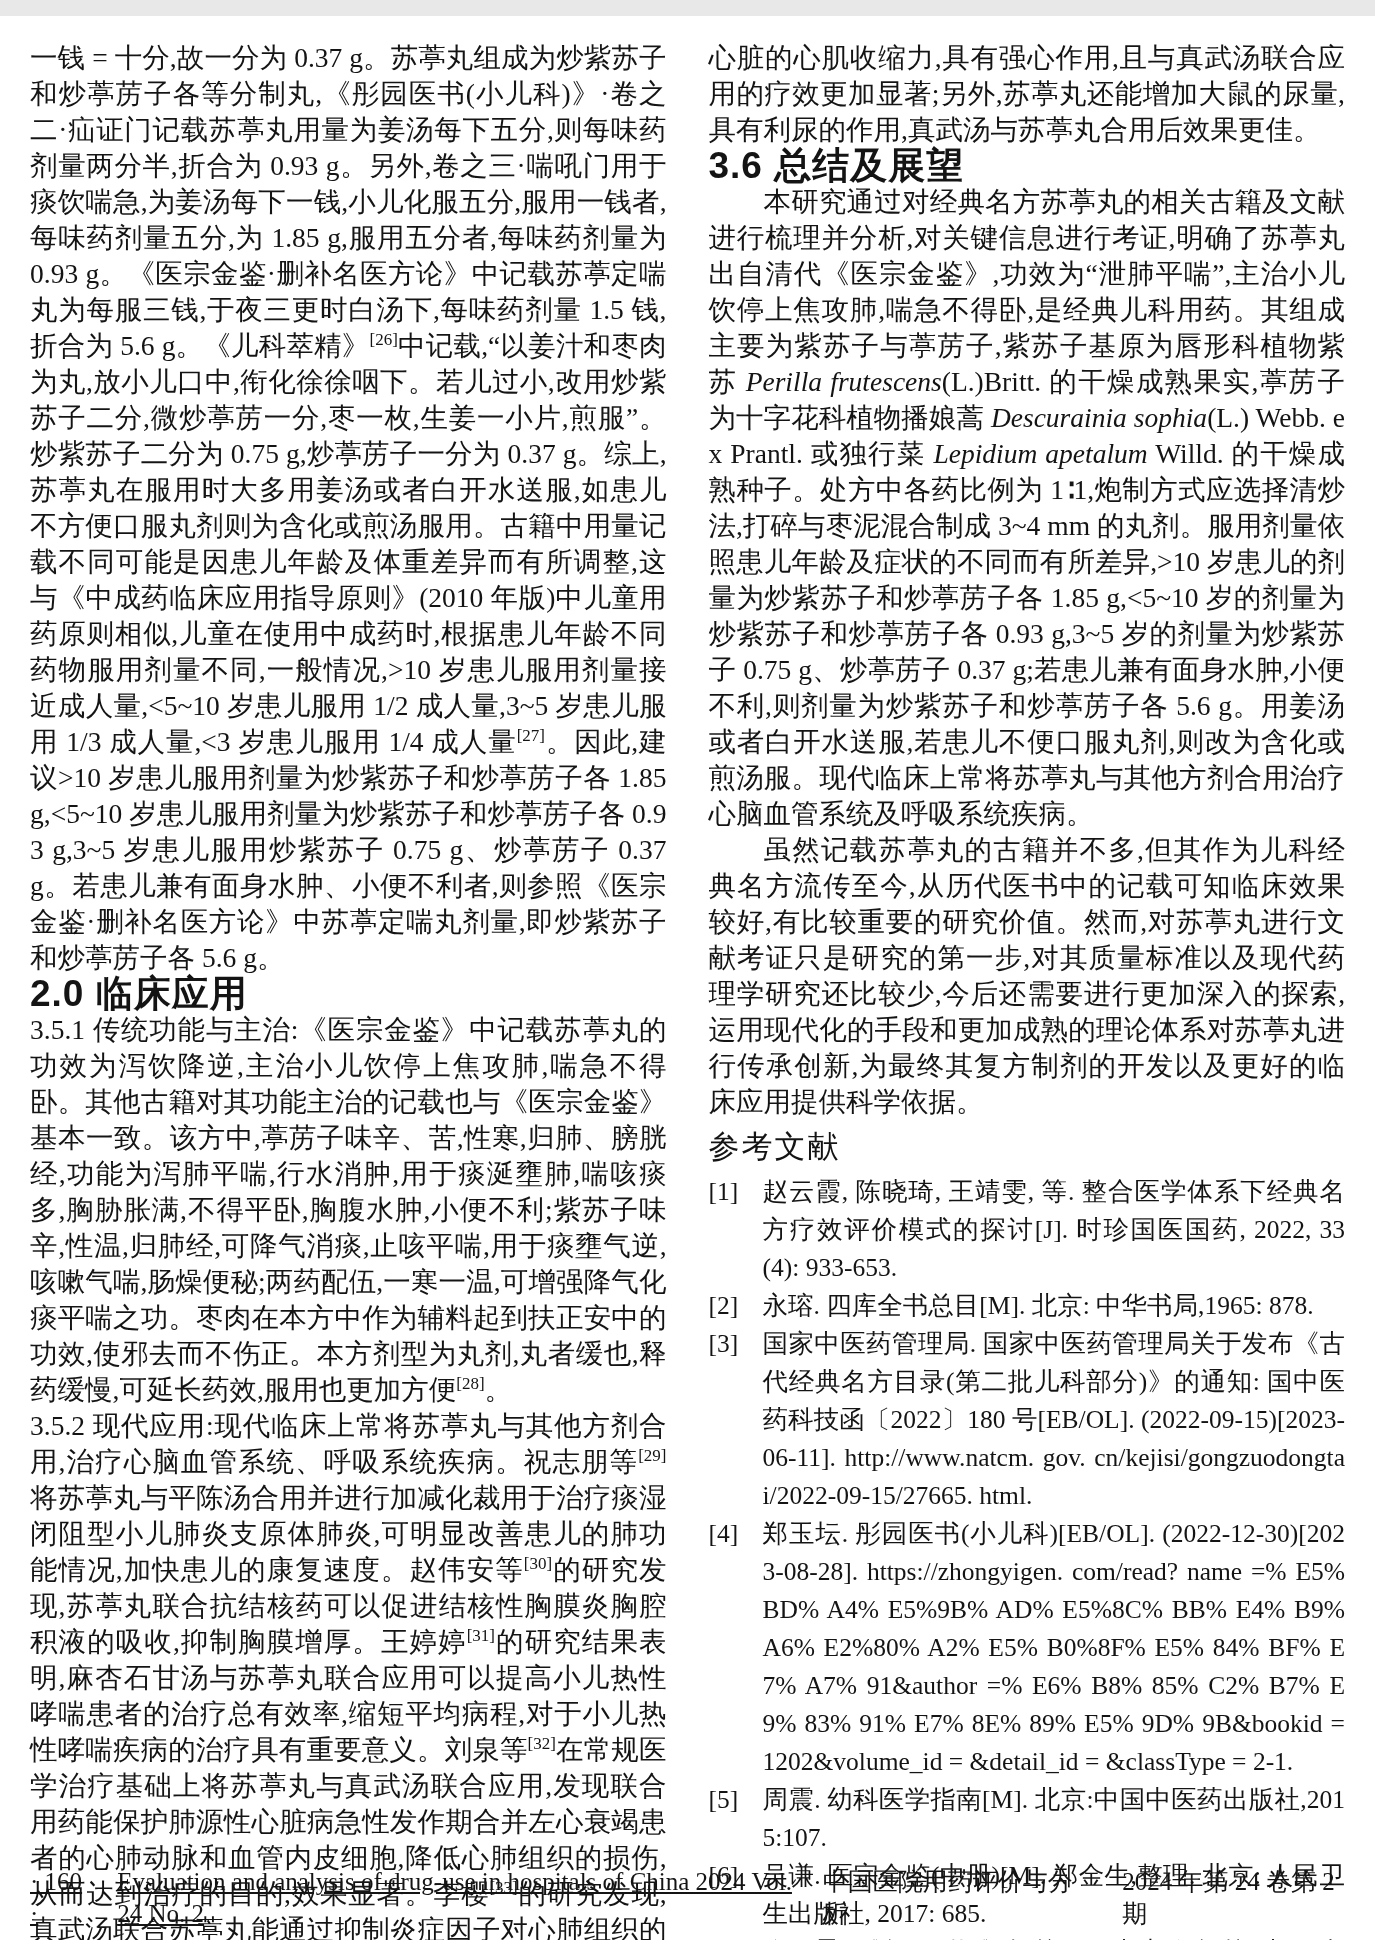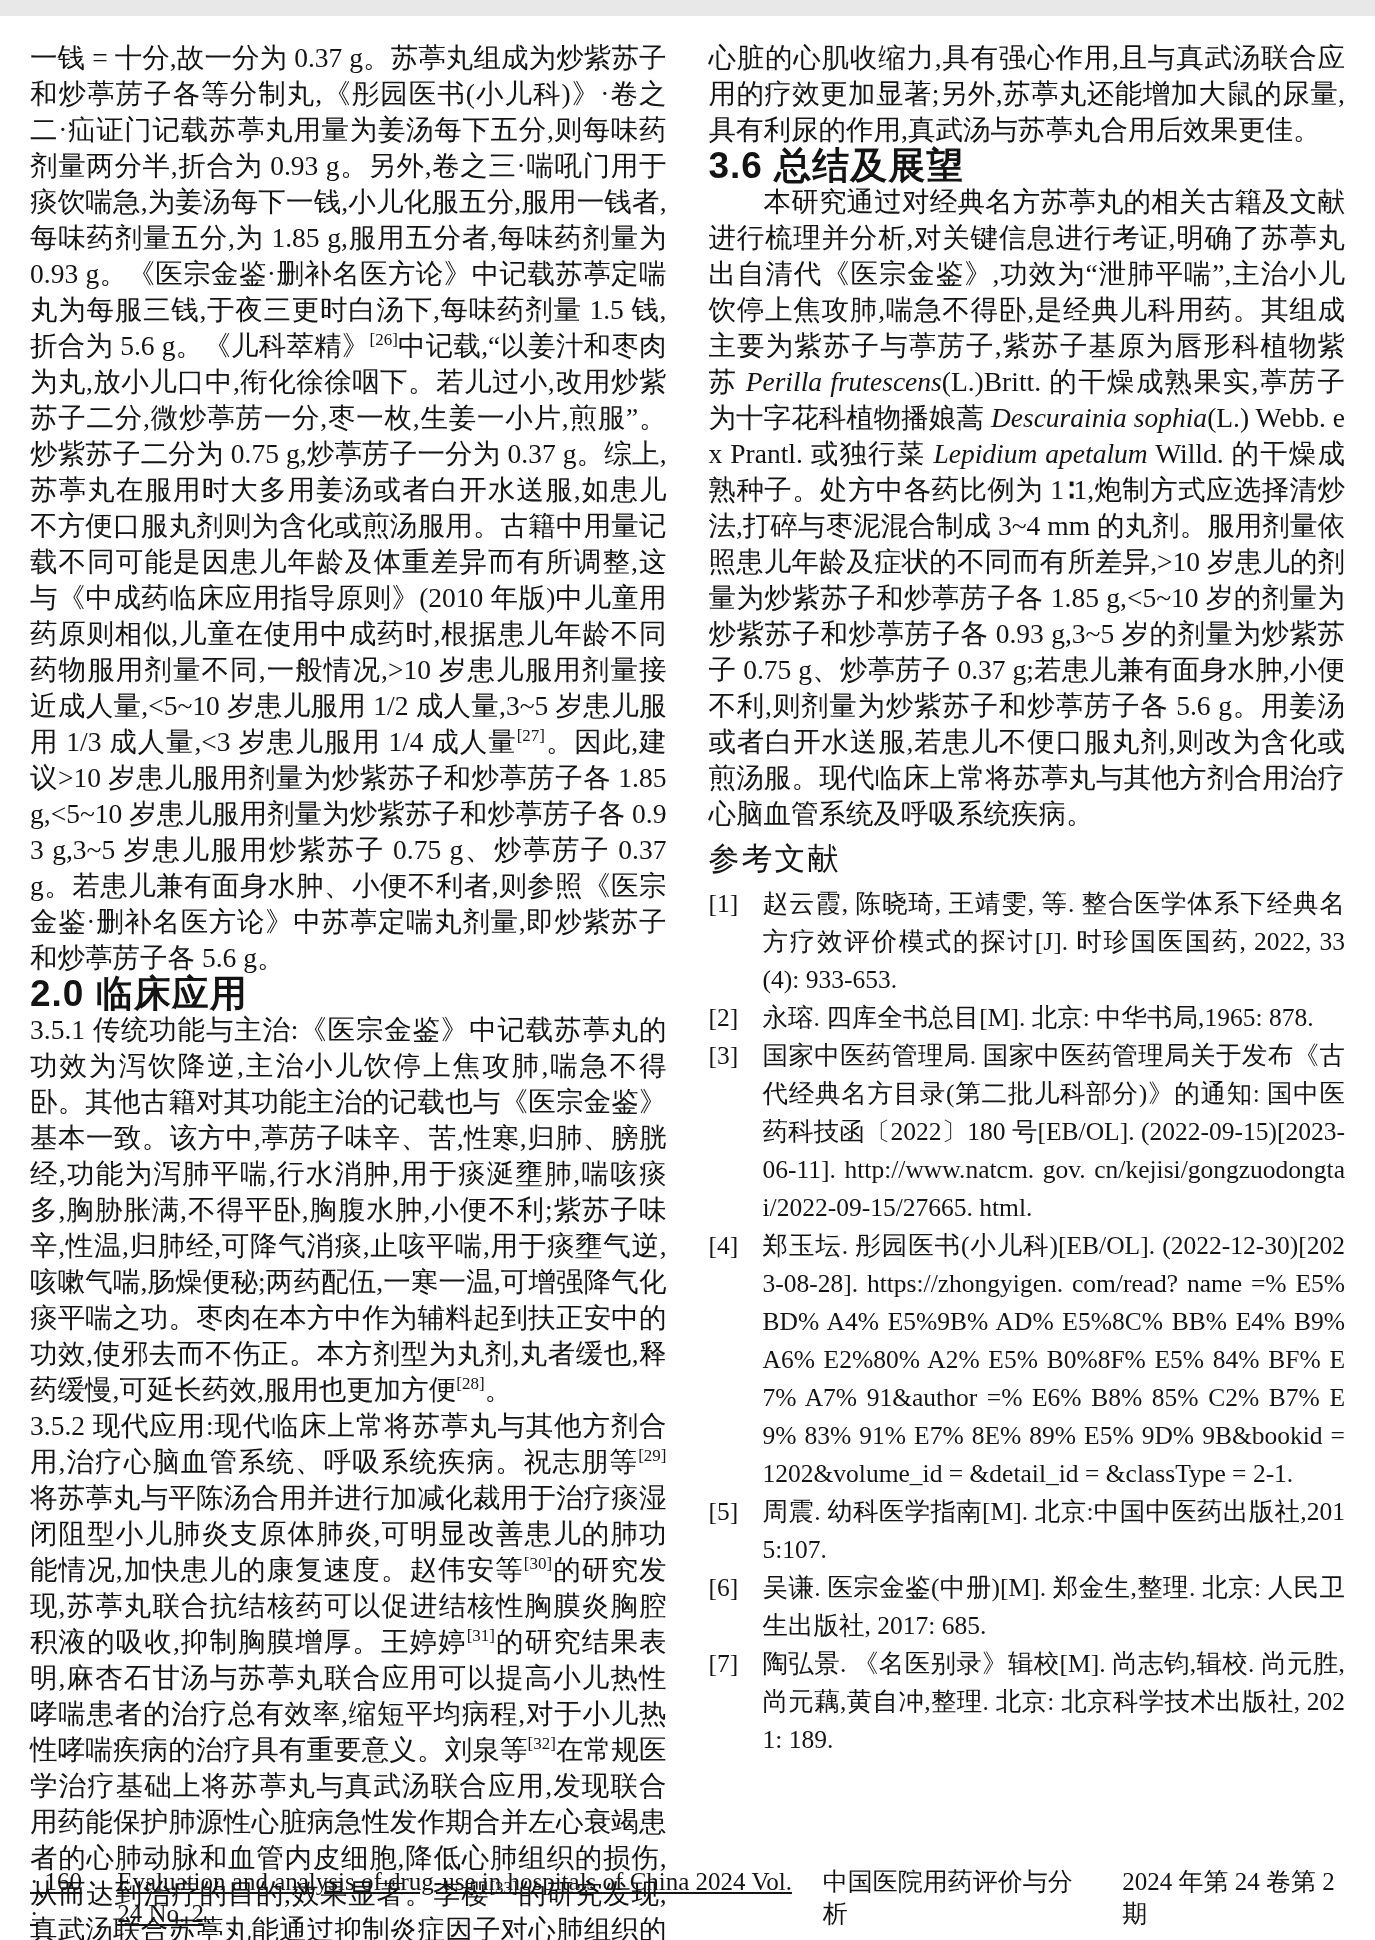--- a/index.html
+++ b/index.html
@@ -82,20 +82,21 @@
       <p class="body-p">一钱 = 十分,故一分为 0.37 g。苏葶丸组成为炒紫苏子和炒葶苈子各等分制丸,《彤园医书(小儿科)》·卷之二·疝证门记载苏葶丸用量为姜汤每下五分,则每味药剂量两分半,折合为 0.93 g。另外,卷之三·喘吼门用于痰饮喘急,为姜汤每下一钱,小儿化服五分,服用一钱者,每味药剂量五分,为 1.85 g,服用五分者,每味药剂量为 0.93 g。《医宗金鉴·删补名医方论》中记载苏葶定喘丸为每服三钱,于夜三更时白汤下,每味药剂量 1.5 钱,折合为 5.6 g。《儿科萃精》<sup>[26]</sup>中记载,“以姜汁和枣肉为丸,放小儿口中,衔化徐徐咽下。若儿过小,改用炒紫苏子二分,微炒葶苈一分,枣一枚,生姜一小片,煎服”。炒紫苏子二分为 0.75 g,炒葶苈子一分为 0.37 g。综上,苏葶丸在服用时大多用姜汤或者白开水送服,如患儿不方便口服丸剂则为含化或煎汤服用。古籍中用量记载不同可能是因患儿年龄及体重差异而有所调整,这与《中成药临床应用指导原则》(2010 年版)中儿童用药原则相似,儿童在使用中成药时,根据患儿年龄不同药物服用剂量不同,一般情况,&gt;10 岁患儿服用剂量接近成人量,&lt;5~10 岁患儿服用 1/2 成人量,3~5 岁患儿服用 1/3 成人量,&lt;3 岁患儿服用 1/4 成人量<sup>[27]</sup>。因此,建议&gt;10 岁患儿服用剂量为炒紫苏子和炒葶苈子各 1.85 g,&lt;5~10 岁患儿服用剂量为炒紫苏子和炒葶苈子各 0.93 g,3~5 岁患儿服用炒紫苏子 0.75 g、炒葶苈子 0.37 g。若患儿兼有面身水肿、小便不利者,则参照《医宗金鉴·删补名医方论》中苏葶定喘丸剂量,即炒紫苏子和炒葶苈子各 5.6 g。</p>
       <h3 class="sec-heading">2.0  临床应用</h3>
       <p class="body-p">3.5.1  传统功能与主治:《医宗金鉴》中记载苏葶丸的功效为泻饮降逆,主治小儿饮停上焦攻肺,喘急不得卧。其他古籍对其功能主治的记载也与《医宗金鉴》基本一致。该方中,葶苈子味辛、苦,性寒,归肺、膀胱经,功能为泻肺平喘,行水消肿,用于痰涎壅肺,喘咳痰多,胸胁胀满,不得平卧,胸腹水肿,小便不利;紫苏子味辛,性温,归肺经,可降气消痰,止咳平喘,用于痰壅气逆,咳嗽气喘,肠燥便秘;两药配伍,一寒一温,可增强降气化痰平喘之功。枣肉在本方中作为辅料起到扶正安中的功效,使邪去而不伤正。本方剂型为丸剂,丸者缓也,释药缓慢,可延长药效,服用也更加方便<sup>[28]</sup>。</p>
       <p class="body-p">3.5.2  现代应用:现代临床上常将苏葶丸与其他方剂合用,治疗心脑血管系统、呼吸系统疾病。祝志朋等<sup>[29]</sup>将苏葶丸与平陈汤合用并进行加减化裁用于治疗痰湿闭阻型小儿肺炎支原体肺炎,可明显改善患儿的肺功能情况,加快患儿的康复速度。赵伟安等<sup>[30]</sup>的研究发现,苏葶丸联合抗结核药可以促进结核性胸膜炎胸腔积液的吸收,抑制胸膜增厚。王婷婷<sup>[31]</sup>的研究结果表明,麻杏石甘汤与苏葶丸联合应用可以提高小儿热性哮喘患者的治疗总有效率,缩短平均病程,对于小儿热性哮喘疾病的治疗具有重要意义。刘泉等<sup>[32]</sup>在常规医学治疗基础上将苏葶丸与真武汤联合应用,发现联合用药能保护肺源性心脏病急性发作期合并左心衰竭患者的心肺动脉和血管内皮细胞,降低心肺组织的损伤,从而达到治疗的目的,效果显著。李樱<sup>[33]</sup>的研究发现,真武汤联合苏葶丸能通过抑制炎症因子对心肺组织的损伤来保护肺动脉,改善患者的心肺功能,纠正高碳酸血症以及缺氧症状,从而协同治疗肺心病急性发作期合并左心衰竭。张瑞卿经过实验研究发现,苏葶丸可以增强在体大鼠</p>
     </div>
 
     <div class="col">
       <p class="body-p">心脏的心肌收缩力,具有强心作用,且与真武汤联合应用的疗效更加显著;另外,苏葶丸还能增加大鼠的尿量,具有利尿的作用,真武汤与苏葶丸合用后效果更佳。</p>
       <h3 class="sec-heading">3.6  总结及展望</h3>
       <p class="body-p indent">本研究通过对经典名方苏葶丸的相关古籍及文献进行梳理并分析,对关键信息进行考证,明确了苏葶丸出自清代《医宗金鉴》,功效为“泄肺平喘”,主治小儿饮停上焦攻肺,喘急不得卧,是经典儿科用药。其组成主要为紫苏子与葶苈子,紫苏子基原为唇形科植物紫苏 <i>Perilla frutescens</i>(L.)Britt. 的干燥成熟果实,葶苈子为十字花科植物播娘蒿 <i>Descurainia sophia</i>(L.) Webb. ex Prantl. 或独行菜 <i>Lepidium apetalum</i> Willd. 的干燥成熟种子。处方中各药比例为 1∶1,炮制方式应选择清炒法,打碎与枣泥混合制成 3~4 mm 的丸剂。服用剂量依照患儿年龄及症状的不同而有所差异,&gt;10 岁患儿的剂量为炒紫苏子和炒葶苈子各 1.85 g,&lt;5~10 岁的剂量为炒紫苏子和炒葶苈子各 0.93 g,3~5 岁的剂量为炒紫苏子 0.75 g、炒葶苈子 0.37 g;若患儿兼有面身水肿,小便不利,则剂量为炒紫苏子和炒葶苈子各 5.6 g。用姜汤或者白开水送服,若患儿不便口服丸剂,则改为含化或煎汤服。现代临床上常将苏葶丸与其他方剂合用治疗心脑血管系统及呼吸系统疾病。</p>
+      <p class="body-p indent">虽然记载苏葶丸的古籍并不多,但其作为儿科经典名方流传至今,从历代医书中的记载可知临床效果较好,有比较重要的研究价值。然而,对苏葶丸进行文献考证只是研究的第一步,对其质量标准以及现代药理学研究还比较少,今后还需要进行更加深入的探索,运用现代化的手段和更加成熟的理论体系对苏葶丸进行传承创新,为最终其复方制剂的开发以及更好的临床应用提供科学依据。</p>
 
       <h2 class="refs-heading">参考文献</h2>
 
       <div class="refs">
         <div class="ref">
           <span class="ref-num">[1]</span>
           <span class="ref-text">赵云霞, 陈晓琦, 王靖雯, 等. 整合医学体系下经典名方疗效评价模式的探讨[J]. 时珍国医国药, 2022, 33(4): 933-653.</span>
         </div>
         <div class="ref">
           <span class="ref-num">[2]</span>

